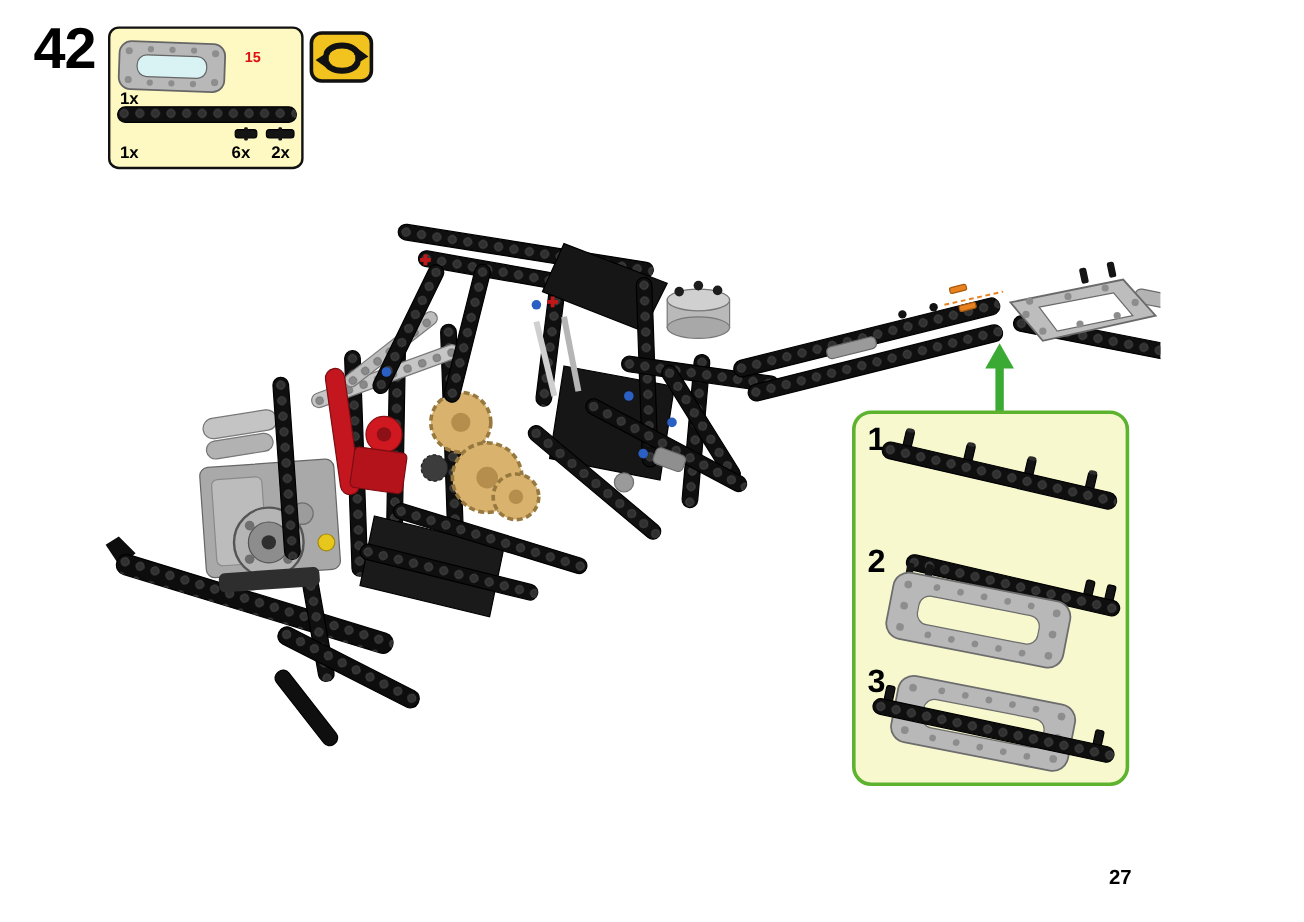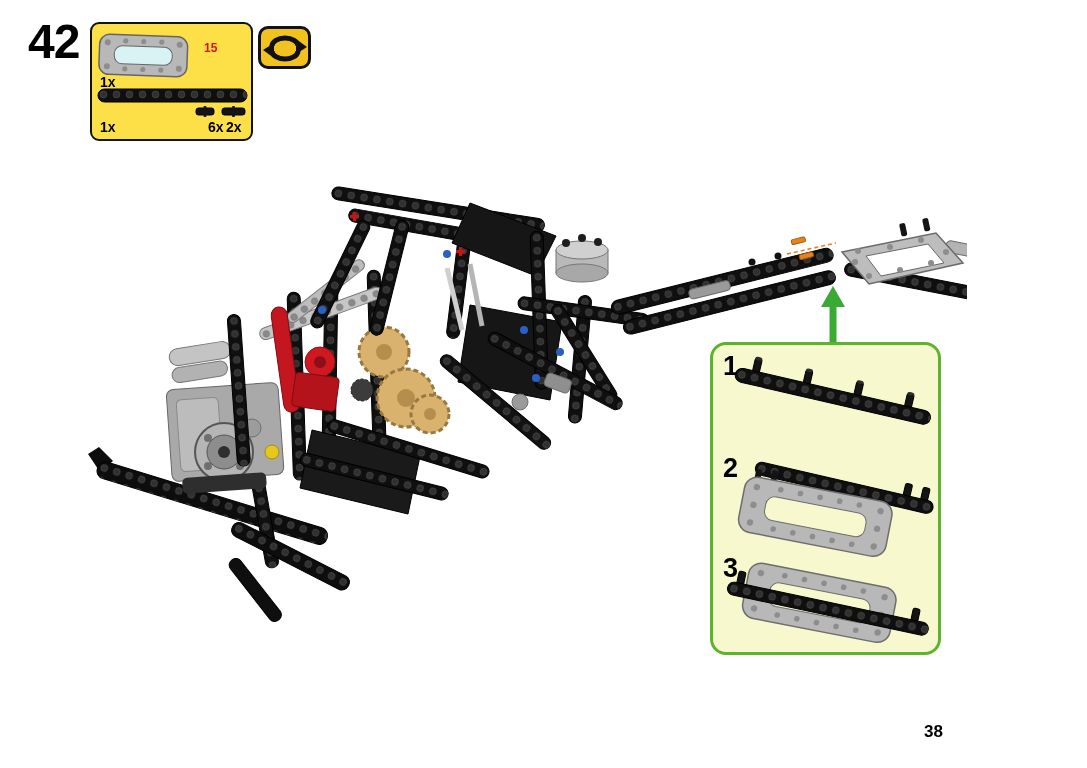--- a/index.html
+++ b/index.html
@@ -1,23 +1,23 @@
 <!DOCTYPE html>
 <html><head>
 <meta charset="utf-8">
 <style>
   *{box-sizing:border-box;margin:0;padding:0}
   body{background:#ffffff;font-family:"Liberation Sans",sans-serif}
   .page{position:relative;width:967px;height:768px;background:#ffffff;overflow:hidden}
   .step-number{position:absolute;left:28px;top:14px;font-size:48px;font-weight:bold;color:#000;letter-spacing:-1px}
-  .parts-box{position:absolute;left:90px;top:22px;width:163px;height:119px;background:#fde047;border:2px solid #111;border-radius:9px}
+  .parts-box{position:absolute;left:90px;top:22px;width:163px;height:119px;background:#fef9c3;border:2px solid #111;border-radius:9px}
   .parts-box .count{position:absolute;font-size:14px;font-weight:bold;color:#000}
   .count-frame{left:8px;top:50px}
   .count-beam{left:8px;top:95px}
-  .count-pin6{left:116px;top:95px}
+  .count-pin6{left:101px;top:95px}
   .count-pin2{left:134px;top:95px}
   .len-label{position:absolute;left:112px;top:17px;font-size:12px;font-weight:bold;color:#dd1111}
   .flip-icon{position:absolute;left:258px;top:26px;width:53px;height:43px;background:#f2c31e;border:3px solid #111;border-radius:10px;display:flex;align-items:center;justify-content:center}
   .model-svg{position:absolute;left:0;top:0}
   .callout{position:absolute;left:710px;top:342px;width:231px;height:313px;background:#f8f8cf;border:3px solid #5db32e;border-radius:16px}
   .callout-art{position:absolute;left:0;top:0}
   .callout-num{position:absolute;font-size:27px;font-weight:bold;color:#000}
   .n1{left:10px;top:6px}
   .n2{left:10px;top:108px}
   .n3{left:10px;top:208px}
@@ -397,15 +397,15 @@
         <g transform="translate(16,236) rotate(12)">
           <rect x="8" y="-12" width="7" height="13" rx="2" fill="#141414" stroke="#000"></rect>
           <rect x="186" y="-12" width="7" height="13" rx="2" fill="#141414" stroke="#000"></rect>
           <rect width="205" height="13" rx="6.5" fill="#0f0f0f" stroke="#000"></rect>
           <rect width="205" height="13" rx="6.5" fill="url(#holesB)"></rect>
         </g>
       </g>
     </svg>
   </div>
 
-  <div class="page-number">38</div>
+  <div class="page-number">27</div>
 
 </div>
 
 </body></html>

